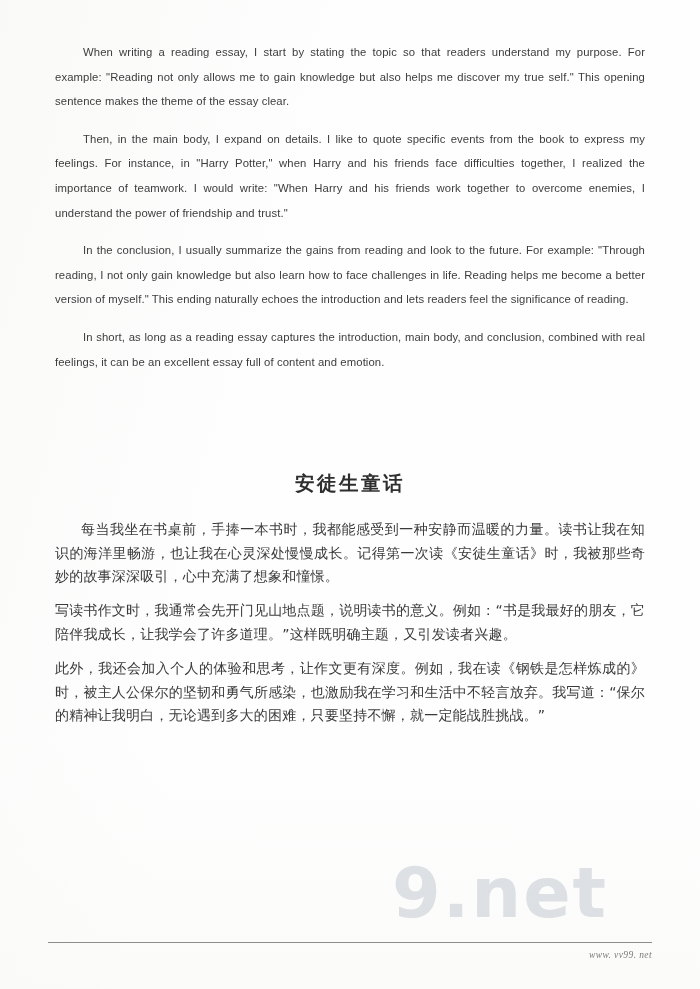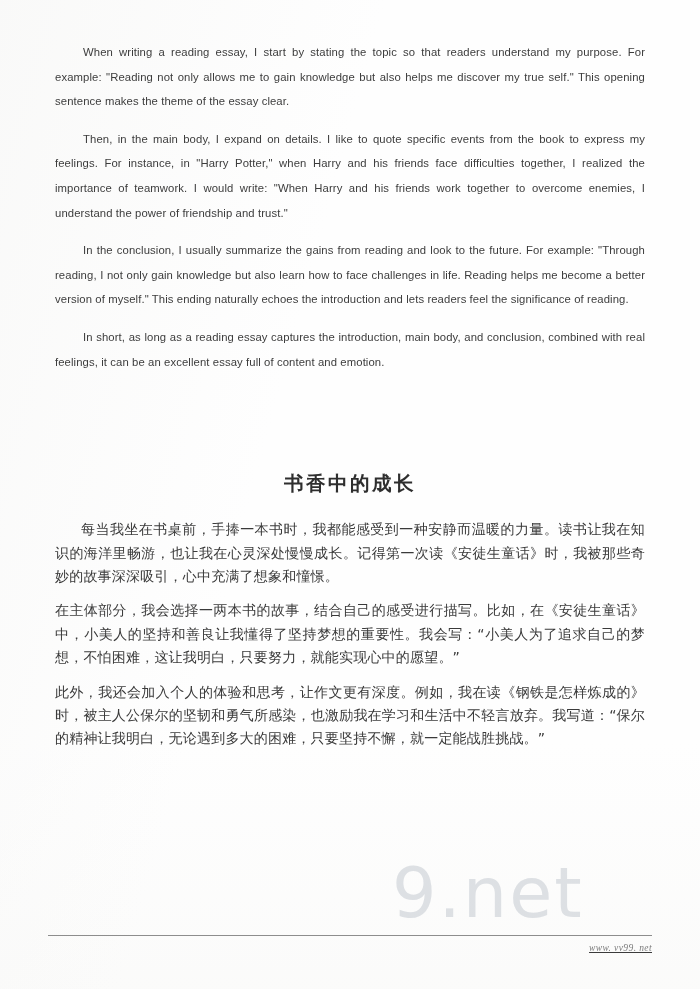--- a/index.html
+++ b/index.html
@@ -34,21 +34,21 @@
       linear-gradient(105deg, rgba(247,247,246,0.7) 0%, rgba(255,255,255,0) 40%),
       linear-gradient(0deg, rgba(250,250,249,0.8) 0%, rgba(255,255,255,0) 25%);
     pointer-events: none;
   }
 
   .watermark {
     position: absolute;
     left: 392px;
     top: 852px;
     font-family: "DejaVu Sans", sans-serif;
-    font-weight: 400;
+    font-weight: 700;
     font-size: 70px;
     letter-spacing: 2px;
     color: rgba(170,178,188,0.38);
     white-space: nowrap;
     pointer-events: none;
     user-select: none;
     text-align: right;
   }
 
   .content {
@@ -97,22 +97,21 @@
     margin: 0 0 11px 0;
     letter-spacing: 0.2px;
   }
   .cn-para.indent { text-indent: 26px; }
 
   
   .footer {
     position: absolute;
     left: 48px;
     right: 48px;
-    bottom: 36px;
-    text-decoration: underline;
+    bottom: 29px;
   }
   .footer-rule {
     height: 1px;
     background: #8d8d8d;
     width: 100%;
     margin-bottom: 7px;
   }
   .footer-url {
     text-align: right;
     font-family: "Liberation Serif", "DejaVu Serif", serif;
@@ -138,24 +137,24 @@
     <section class="en-block">
       <p class="en-para">When writing a reading essay, I start by stating the topic so that readers understand my purpose. For example: "Reading not only allows me to gain knowledge but also helps me discover my true self." This opening sentence makes the theme of the essay clear.</p>
       <p class="en-para">Then, in the main body, I expand on details. I like to quote specific events from the book to express my feelings. For instance, in "Harry Potter," when Harry and his friends face difficulties together, I realized the importance of teamwork. I would write: "When Harry and his friends work together to overcome enemies, I understand the power of friendship and trust."</p>
       <p class="en-para">In the conclusion, I usually summarize the gains from reading and look to the future. For example: "Through reading, I not only gain knowledge but also learn how to face challenges in life. Reading helps me become a better version of myself." This ending naturally echoes the introduction and lets readers feel the significance of reading.</p>
       <p class="en-para">In short, as long as a reading essay captures the introduction, main body, and conclusion, combined with real feelings, it can be an excellent essay full of content and emotion.</p>
     </section>
 
     <div class="spacer-gap"></div>
 
     <section class="cn-block">
-      <h1 class="cn-title">书香中的成长</h1>
+      <h1 class="cn-title">安徒生童话</h1>
       <div style="height:21px"></div>
       <p class="cn-para indent">每当我坐在书桌前，手捧一本书时，我都能感受到一种安静而温暖的力量。读书让我在知识的海洋里畅游，也让我在心灵深处慢慢成长。记得第一次读《安徒生童话》时，我被那些奇妙的故事深深吸引，心中充满了想象和憧憬。</p>
-      <p class="cn-para">在主体部分，我会选择一两本书的故事，结合自己的感受进行描写。比如，在《安徒生童话》中，小美人的坚持和善良让我懂得了坚持梦想的重要性。我会写：“小美人为了追求自己的梦想，不怕困难，这让我明白，只要努力，就能实现心中的愿望。”</p>
+      <p class="cn-para">写读书作文时，我通常会先开门见山地点题，说明读书的意义。例如：“书是我最好的朋友，它陪伴我成长，让我学会了许多道理。”这样既明确主题，又引发读者兴趣。</p>
       <p class="cn-para">此外，我还会加入个人的体验和思考，让作文更有深度。例如，我在读《钢铁是怎样炼成的》时，被主人公保尔的坚韧和勇气所感染，也激励我在学习和生活中不轻言放弃。我写道：“保尔的精神让我明白，无论遇到多大的困难，只要坚持不懈，就一定能战胜挑战。”</p>
     </section>
 
   </div>
 
   <div class="footer">
     <div class="footer-rule"></div>
     <div class="footer-url">www. vv99. net</div>
   </div>
 

